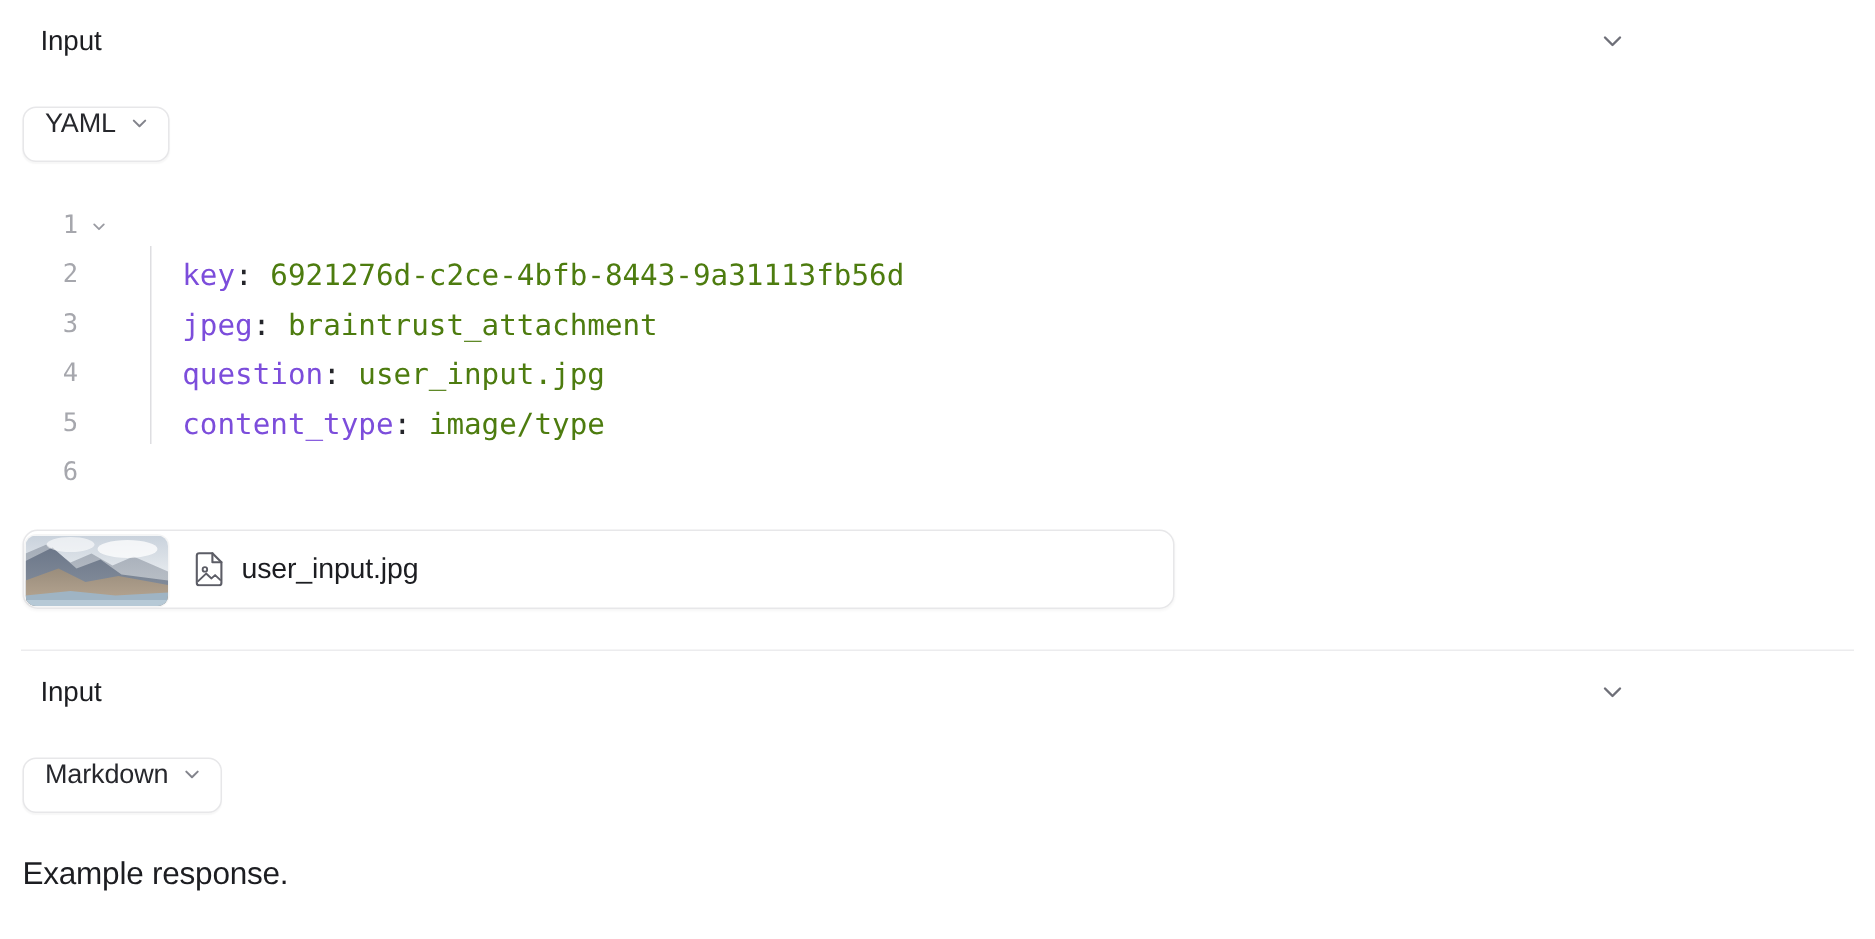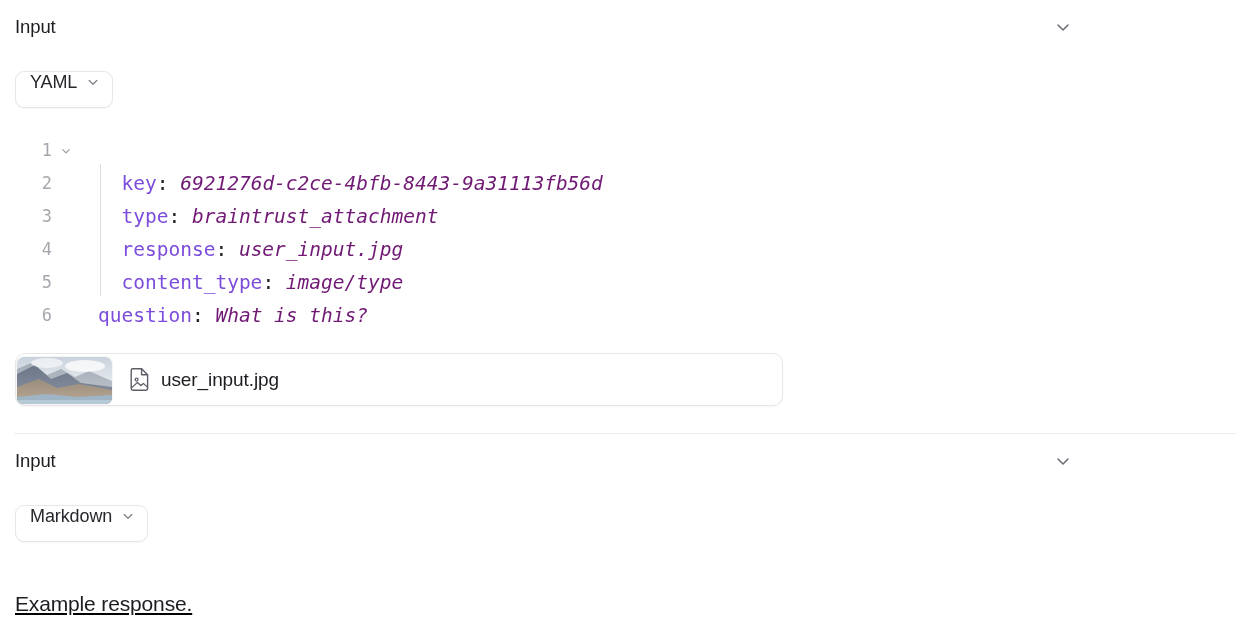--- a/index.html
+++ b/index.html
@@ -17,21 +17,21 @@
     position: relative;
     width: 1250px;
     height: 626px;
     overflow: hidden;
     background: #ffffff;
   }
 
   
   .section-header {
     position: absolute;
-    left: 0;
+    left: 12px;
     width: 1090px;
     height: 36px;
     display: flex;
     align-items: center;
     padding: 0 14px 0 15px;
   }
   .section-title {
     font-size: 18.5px;
     color: #1c1d21;
     font-weight: 400;
@@ -112,21 +112,21 @@
     cursor: pointer;
   }
   .fold.empty { cursor: default; }
   .code-text {
     padding-left: 22px;
     color: #24252a;
     white-space: pre;
   }
   .tok-key { color: #7c4ddb; }
   .tok-punct { color: #24252a; }
-  .tok-val { color: #701a75; font-style: italic; }
+  .tok-val { color: #4d7c0f; }
 
   
   .indent-guide {
     position: absolute;
     left: 100px;
     width: 1px;
     background: #dedee1;
   }
 
   
@@ -178,23 +178,22 @@
     top: 433px;
     width: 1222px;
     height: 1px;
     background: #ececee;
   }
 
   
   .output-body {
     position: absolute;
     left: 15px;
-    top: 590px;
+    top: 569px;
     width: 1200px;
-    text-decoration: underline;
   }
   .output-text {
     font-size: 21px;
     color: #1c1d21;
     letter-spacing: -0.15px;
     line-height: 1.35;
   }
 </style>
 </head>
 <body>
@@ -218,24 +217,24 @@
     </svg>
   </div>
 
   <div class="code-editor" style="top:134px;">
     <div class="indent-guide" style="top: 30px; height: 132px;"></div>
     <div id="code-lines">
         <div class="code-line"><span class="gutter">1</span><span class="fold"><svg width="12" height="12" viewBox="0 0 12 12" fill="none">
               <path d="M2.8 4.6 L6 7.8 L9.2 4.6" stroke="#9a9ba2" stroke-width="1.2" stroke-linecap="round" stroke-linejoin="round"></path>
             </svg></span></div>
         <div class="code-line"><span class="gutter">2</span><span class="fold empty"></span><span class="code-text">  <span class="tok-key">key</span><span class="tok-punct">: </span><span class="tok-val">6921276d-c2ce-4bfb-8443-9a31113fb56d</span></span></div>
-        <div class="code-line"><span class="gutter">3</span><span class="fold empty"></span><span class="code-text">  <span class="tok-key">type</span><span class="tok-punct">: </span><span class="tok-val">braintrust_attachment</span></span></div>
-        <div class="code-line"><span class="gutter">4</span><span class="fold empty"></span><span class="code-text">  <span class="tok-key">response</span><span class="tok-punct">: </span><span class="tok-val">user_input.jpg</span></span></div>
+        <div class="code-line"><span class="gutter">3</span><span class="fold empty"></span><span class="code-text">  <span class="tok-key">jpeg</span><span class="tok-punct">: </span><span class="tok-val">braintrust_attachment</span></span></div>
+        <div class="code-line"><span class="gutter">4</span><span class="fold empty"></span><span class="code-text">  <span class="tok-key">question</span><span class="tok-punct">: </span><span class="tok-val">user_input.jpg</span></span></div>
         <div class="code-line"><span class="gutter">5</span><span class="fold empty"></span><span class="code-text">  <span class="tok-key">content_type</span><span class="tok-punct">: </span><span class="tok-val">image/type</span></span></div>
-        <div class="code-line"><span class="gutter">6</span><span class="fold empty"></span><span class="code-text"><span class="tok-key">question</span><span class="tok-punct">: </span><span class="tok-val">What is this?</span></span></div>
+        <div class="code-line"><span class="gutter">6</span><span class="fold empty"></span></div>
       </div>
   </div>
 
   <div class="attachment-chip">
     <div class="chip-thumb">
       <svg width="95" height="47" viewBox="0 0 95 47">
         <defs>
           <linearGradient id="sky" x1="0" y1="0" x2="0" y2="1">
             <stop offset="0%" stop-color="#c9d2dc"></stop>
             <stop offset="55%" stop-color="#e6eaee"></stop>

